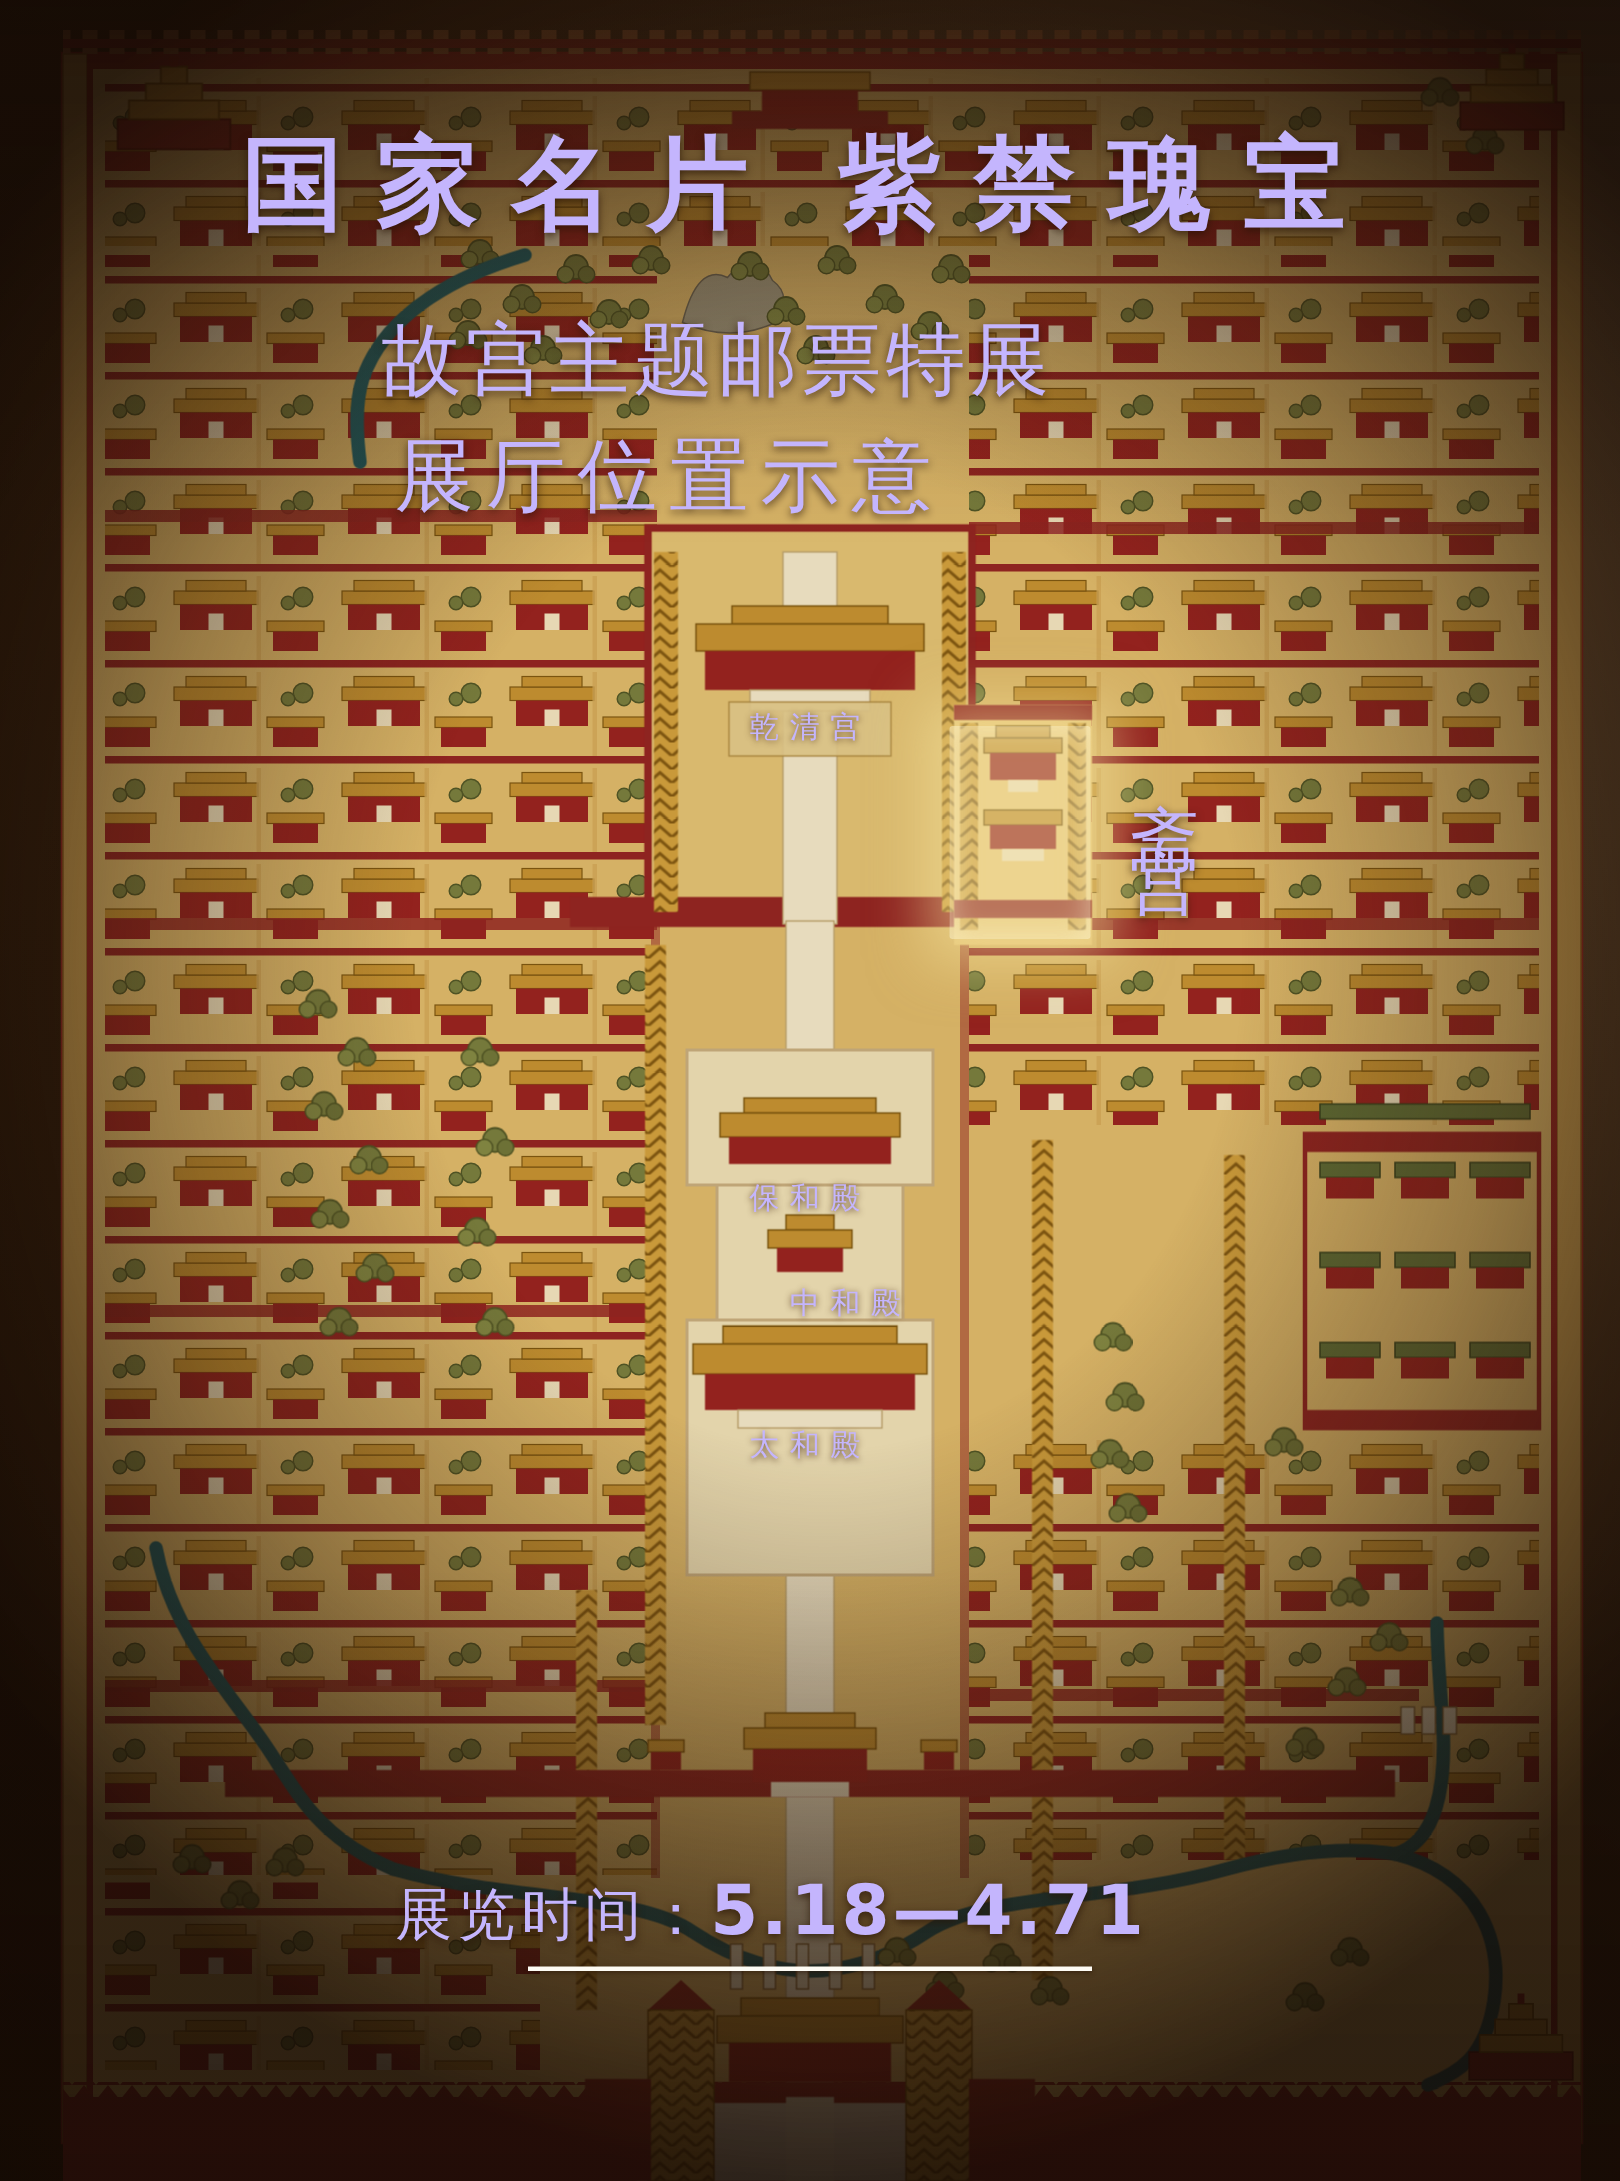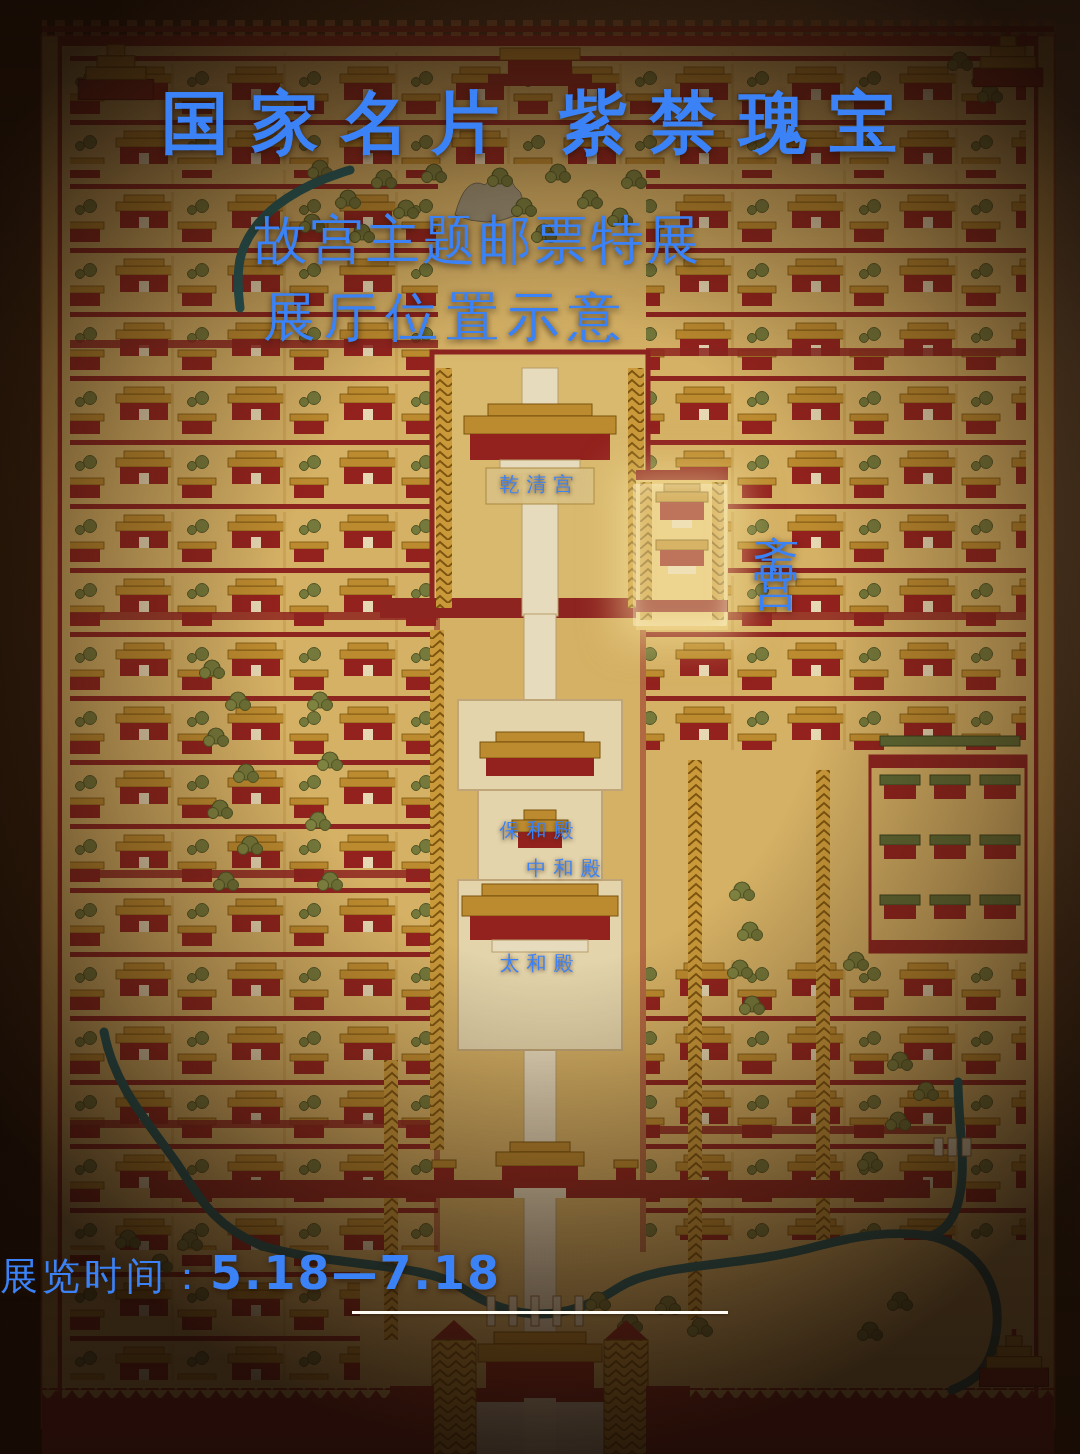--- a/index.html
+++ b/index.html
@@ -11,37 +11,37 @@
     background:
       radial-gradient(ellipse 64% 56% at 51% 44%, rgba(0,0,0,0) 0%, rgba(0,0,0,0) 40%,
         rgba(46,26,10,0.36) 66%, rgba(30,16,6,0.64) 86%, rgba(20,10,4,0.80) 100%),
       linear-gradient(180deg, rgba(24,12,5,0.55) 0%, rgba(24,12,5,0.15) 13%,
         rgba(0,0,0,0) 25%, rgba(0,0,0,0) 72%, rgba(24,12,5,0.40) 100%);}
   
   .highlight-zone{position:absolute;left:633px;top:484px;width:94px;height:142px;
     background:rgba(253,240,182,0.40);
     box-shadow:0 0 36px 16px rgba(250,232,160,0.50), inset 0 0 20px rgba(255,248,214,0.55);
     border-radius:2px;}
-  .txt{position:absolute;color:#3b82f6;text-shadow:0 2px 6px rgba(40,20,6,0.75);}
+  .txt{position:absolute;color:#c4b5fd;text-shadow:0 2px 6px rgba(40,20,6,0.75);}
   .title{left:0;top:78px;width:1080px;text-align:center;font-size:68px;font-weight:bold;
     letter-spacing:22px;white-space:nowrap;}
   .title .gap{display:inline-block;width:38px;}
   .subtitle1{left:0;top:205px;width:957px;text-align:center;font-size:53px;letter-spacing:3px;}
   .subtitle2{left:0;top:282px;width:892px;text-align:center;font-size:53px;letter-spacing:8px;}
   .lbl{font-size:20px;letter-spacing:7px;text-align:center;width:120px;
     text-shadow:0 1px 4px rgba(60,30,10,0.8);}
   .lbl-qianqing{left:480px;top:471px;}
-  .lbl-baohe{left:480px;top:785px;margin-top:32px;}
+  .lbl-baohe{left:480px;top:785px;}
   .lbl-zhonghe{left:480px;top:855px;margin-left:27px;}
   .lbl-taihe{left:480px;top:950px;}
   .lbl-zhaigong{left:740px;top:498px;width:60px;font-size:46px;letter-spacing:28px;
     writing-mode:vertical-rl;text-orientation:upright;line-height:1;
     text-shadow:0 2px 6px rgba(40,20,6,0.8);}
-  .footer{left:0;top:1246px;width:940px;display:flex;
-    align-items:baseline;white-space:nowrap;}
+  .footer{left:0;top:1246px;width:940px;display:flex;justify-content:center;
+    align-items:baseline;white-space:nowrap;padding-left:44px;}
   .footer .f-label{font-size:38px;letter-spacing:4px;}
   .footer .f-dates{font-family:"DejaVu Sans","Liberation Sans",sans-serif;
     font-size:46px;font-weight:bold;letter-spacing:2px;}
   .footer-line{position:absolute;left:352px;top:1311px;width:376px;height:3px;
     background:#fdfbf4;box-shadow:0 1px 3px rgba(40,20,6,0.6);}
 </style>
 </head>
 <body>
 
 <div id="poster">
@@ -336,17 +336,17 @@
   <div class="txt subtitle2">展厅位置示意</div>
 
   <div class="txt lbl lbl-qianqing">乾清宫</div>
   <div class="txt lbl-zhaigong">斋宫</div>
   <div class="txt lbl lbl-baohe">保和殿</div>
   <div class="txt lbl lbl-zhonghe">中和殿</div>
   <div class="txt lbl lbl-taihe">太和殿</div>
 
   <div class="txt footer">
     <span class="f-label">展览时间：</span>
-    <span class="f-dates">5.18—7.18</span>
+    <span class="f-dates">5.18—4.71</span>
   </div>
   <div class="footer-line"></div>
 
 </div>
 
 </body></html>

